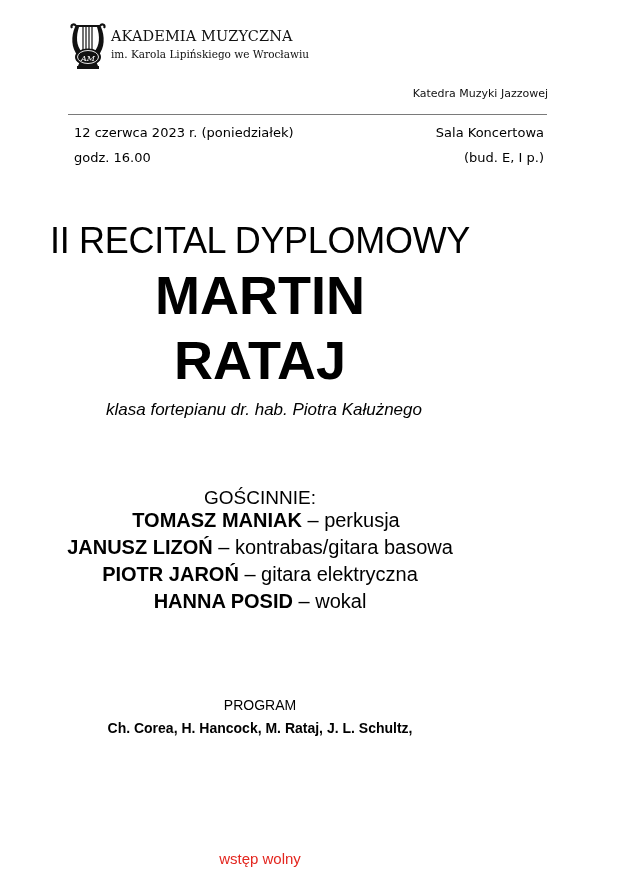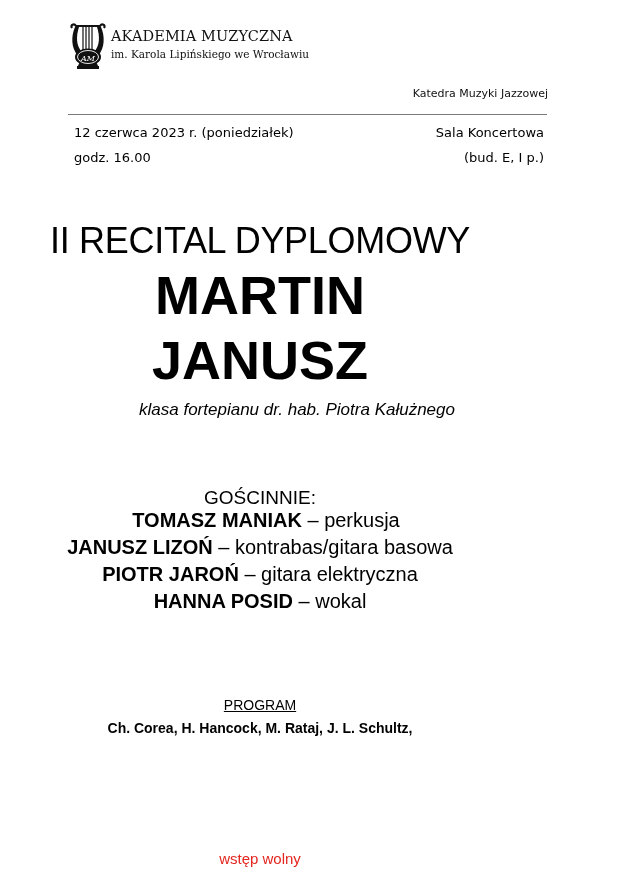--- a/index.html
+++ b/index.html
@@ -31,31 +31,31 @@
     .date { left: 74px; top: 125px; }
     .time { left: 74px; top: 150px; }
     .hall { right: 76px; top: 125px; }
     .building { right: 76px; top: 150px; }
 
     
     .center { left: 0; width: 520px; text-align: center; white-space: nowrap; }
     .recital { top: 220px; font-size: 36px; font-weight: normal; letter-spacing: -0.3px; }
     .name1 { top: 265px; font-size: 54px; font-weight: bold; line-height: 60px; }
     .name2 { top: 330px; font-size: 54px; font-weight: bold; line-height: 60px; }
-    .klasa { top: 400px; font-size: 17px; font-style: italic; padding-left: 8px; margin-left: 33px; }
+    .klasa { top: 400px; font-size: 17px; font-style: italic; padding-left: 8px; }
 
     .guests-h { top: 487px; font-size: 19px; }
     .guest { font-size: 20px; }
     .guest b { font-weight: bold; }
     .g1 { top: 509px; padding-left: 12px; }
     .g2 { top: 536px; }
     .g3 { top: 563px; }
     .g4 { top: 590px; }
 
-    .prog-h { top: 697px; font-size: 14px; text-decoration: underline; }
+    .prog-h { top: 697px; font-size: 14px; }
     .prog { top: 720px; font-size: 14px; font-weight: bold; }
 
     .free { top: 850px; font-size: 15px; text-align: center; }
   </style>
 </head>
 <body>
 
 <div class="abs logo">
   <svg width="40" height="50" viewBox="0 0 40 50">
 
@@ -82,21 +82,21 @@
 <div class="abs dept">Katedra Muzyki Jazzowej</div>
 <div class="abs rule"></div>
 
 <div class="abs info date">12 czerwca 2023 r. (poniedziałek)</div>
 <div class="abs info time">godz. 16.00</div>
 <div class="abs info hall">Sala Koncertowa</div>
 <div class="abs info building">(bud. E, I p.)</div>
 
 <div class="abs center recital">II RECITAL DYPLOMOWY</div>
 <div class="abs center name1">MARTIN</div>
-<div class="abs center name2">JANUSZ</div>
+<div class="abs center name2">RATAJ</div>
 <div class="abs center klasa">klasa fortepianu dr. hab. Piotra Kałużnego</div>
 
 <div class="abs center guests-h">GOŚCINNIE:</div>
 <div class="abs center guest g1">
   <b>TOMASZ MANIAK</b><span> – perkusja</span>
 </div>
 <div class="abs center guest g2">
   <b>JANUSZ LIZOŃ</b><span> – kontrabas/gitara basowa</span>
 </div>
 <div class="abs center guest g3">

